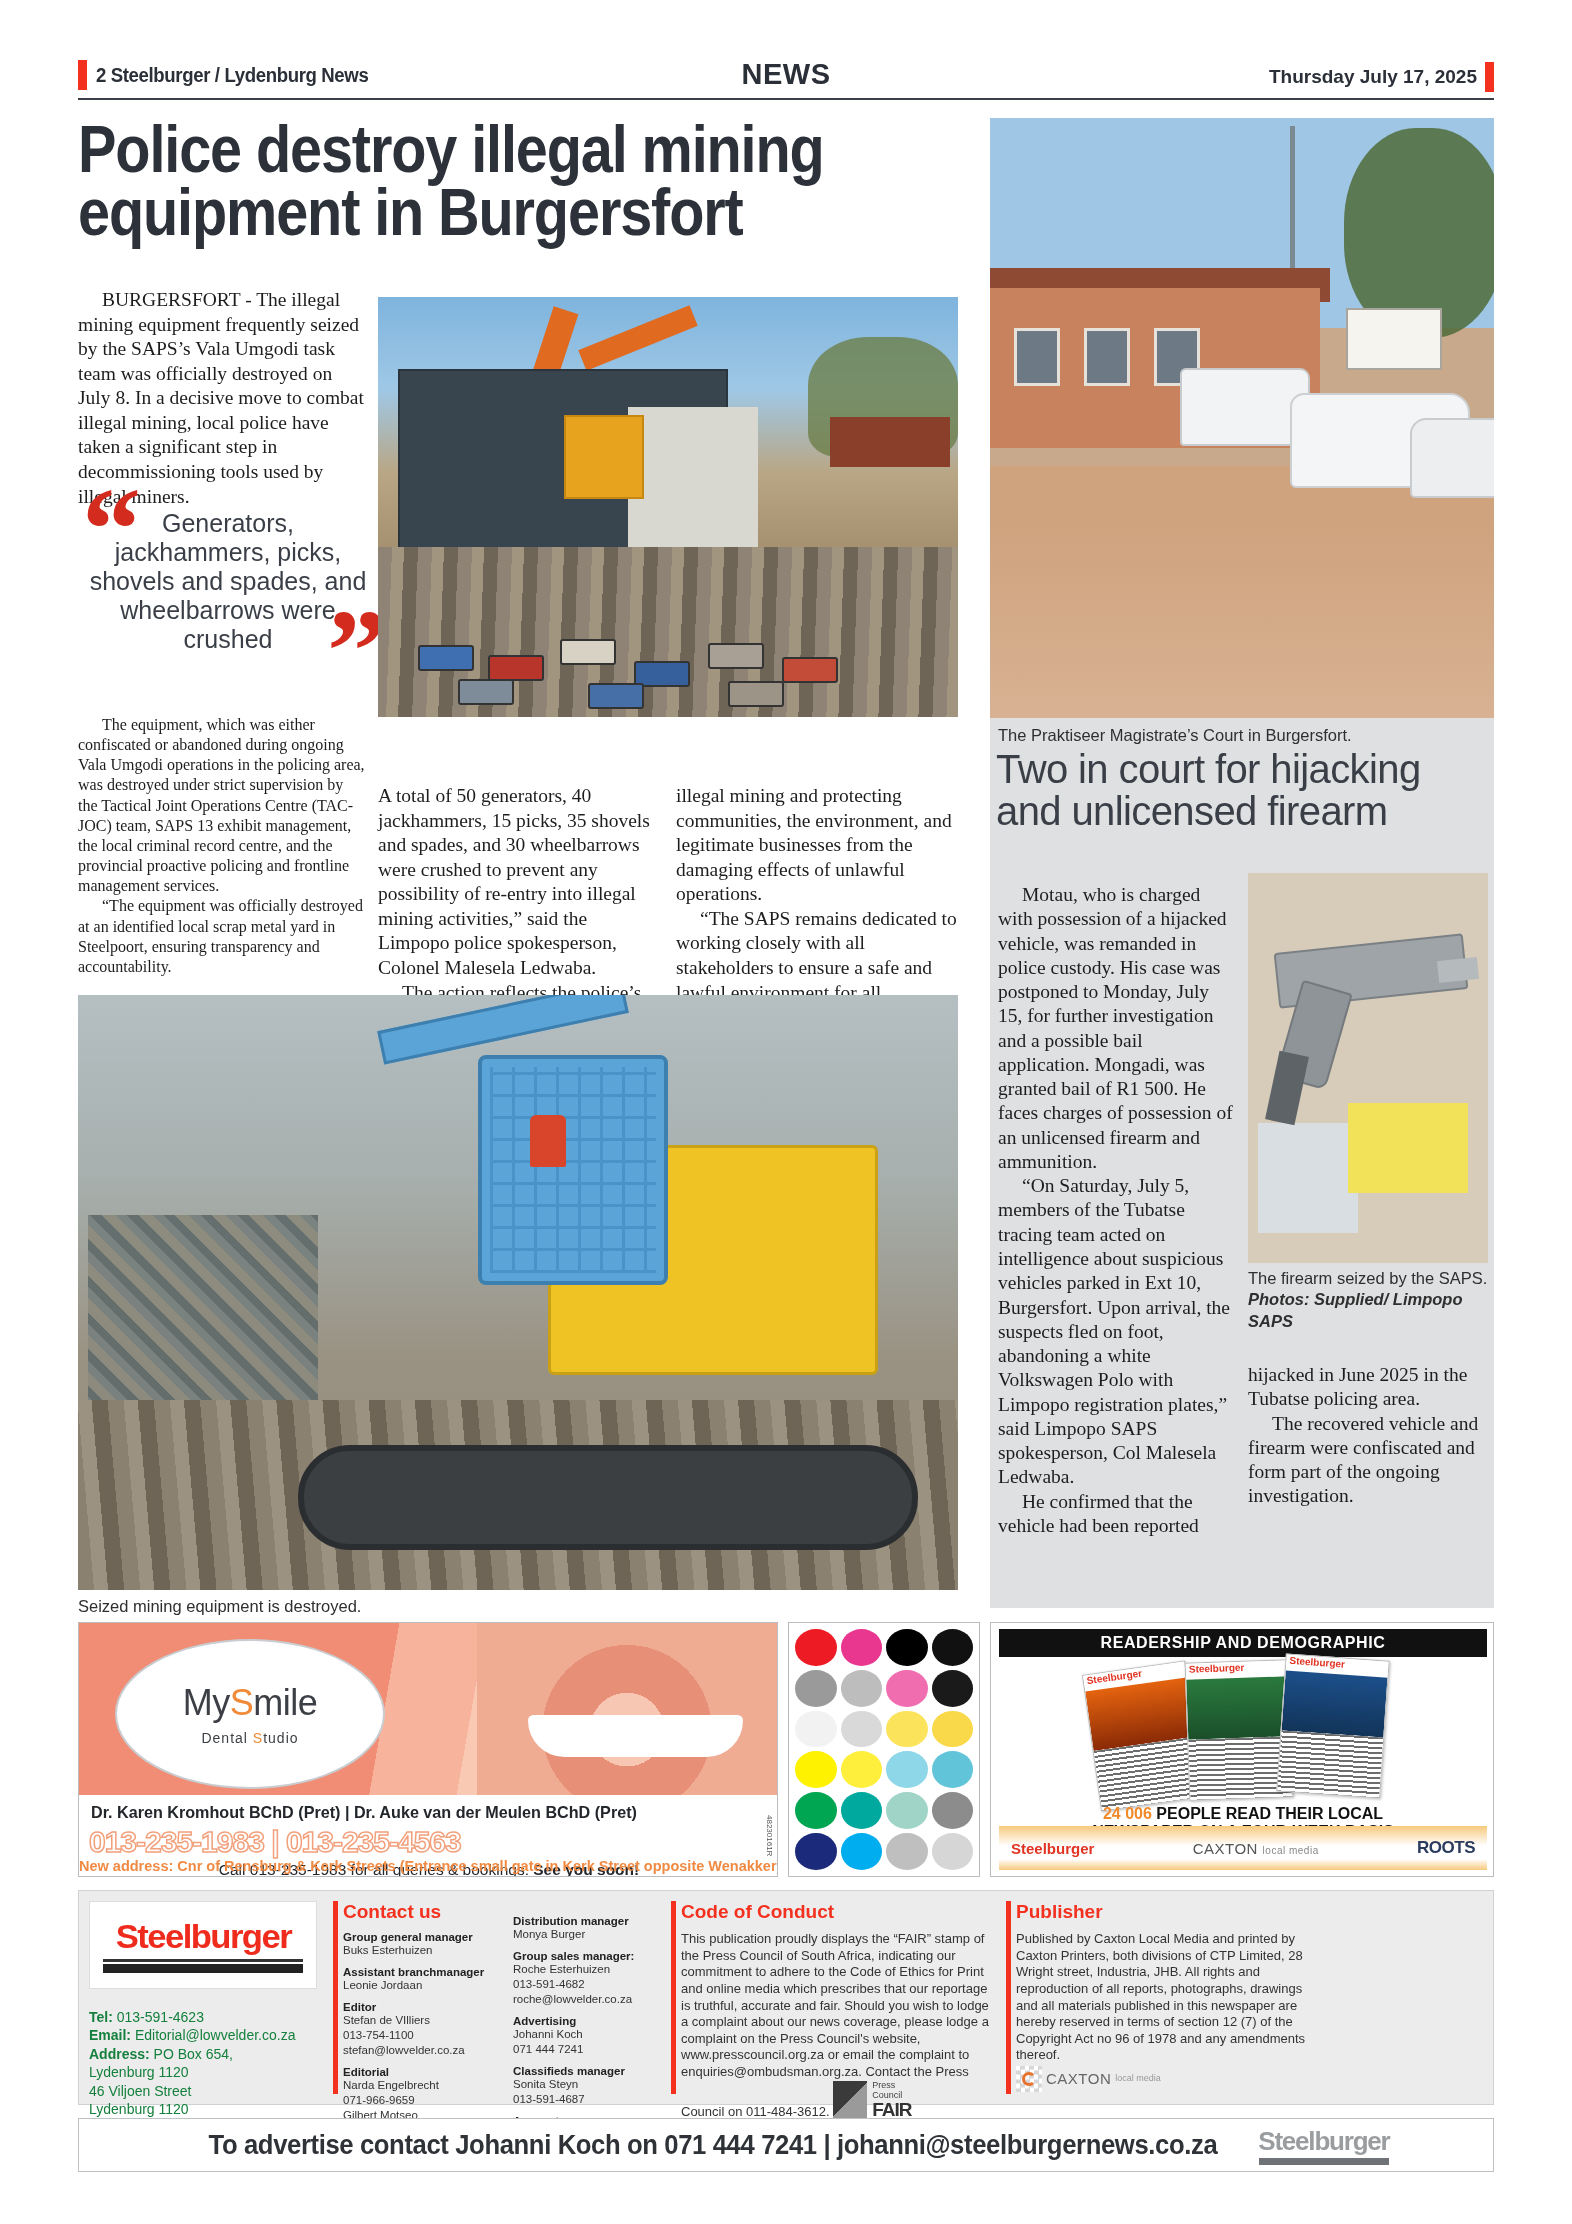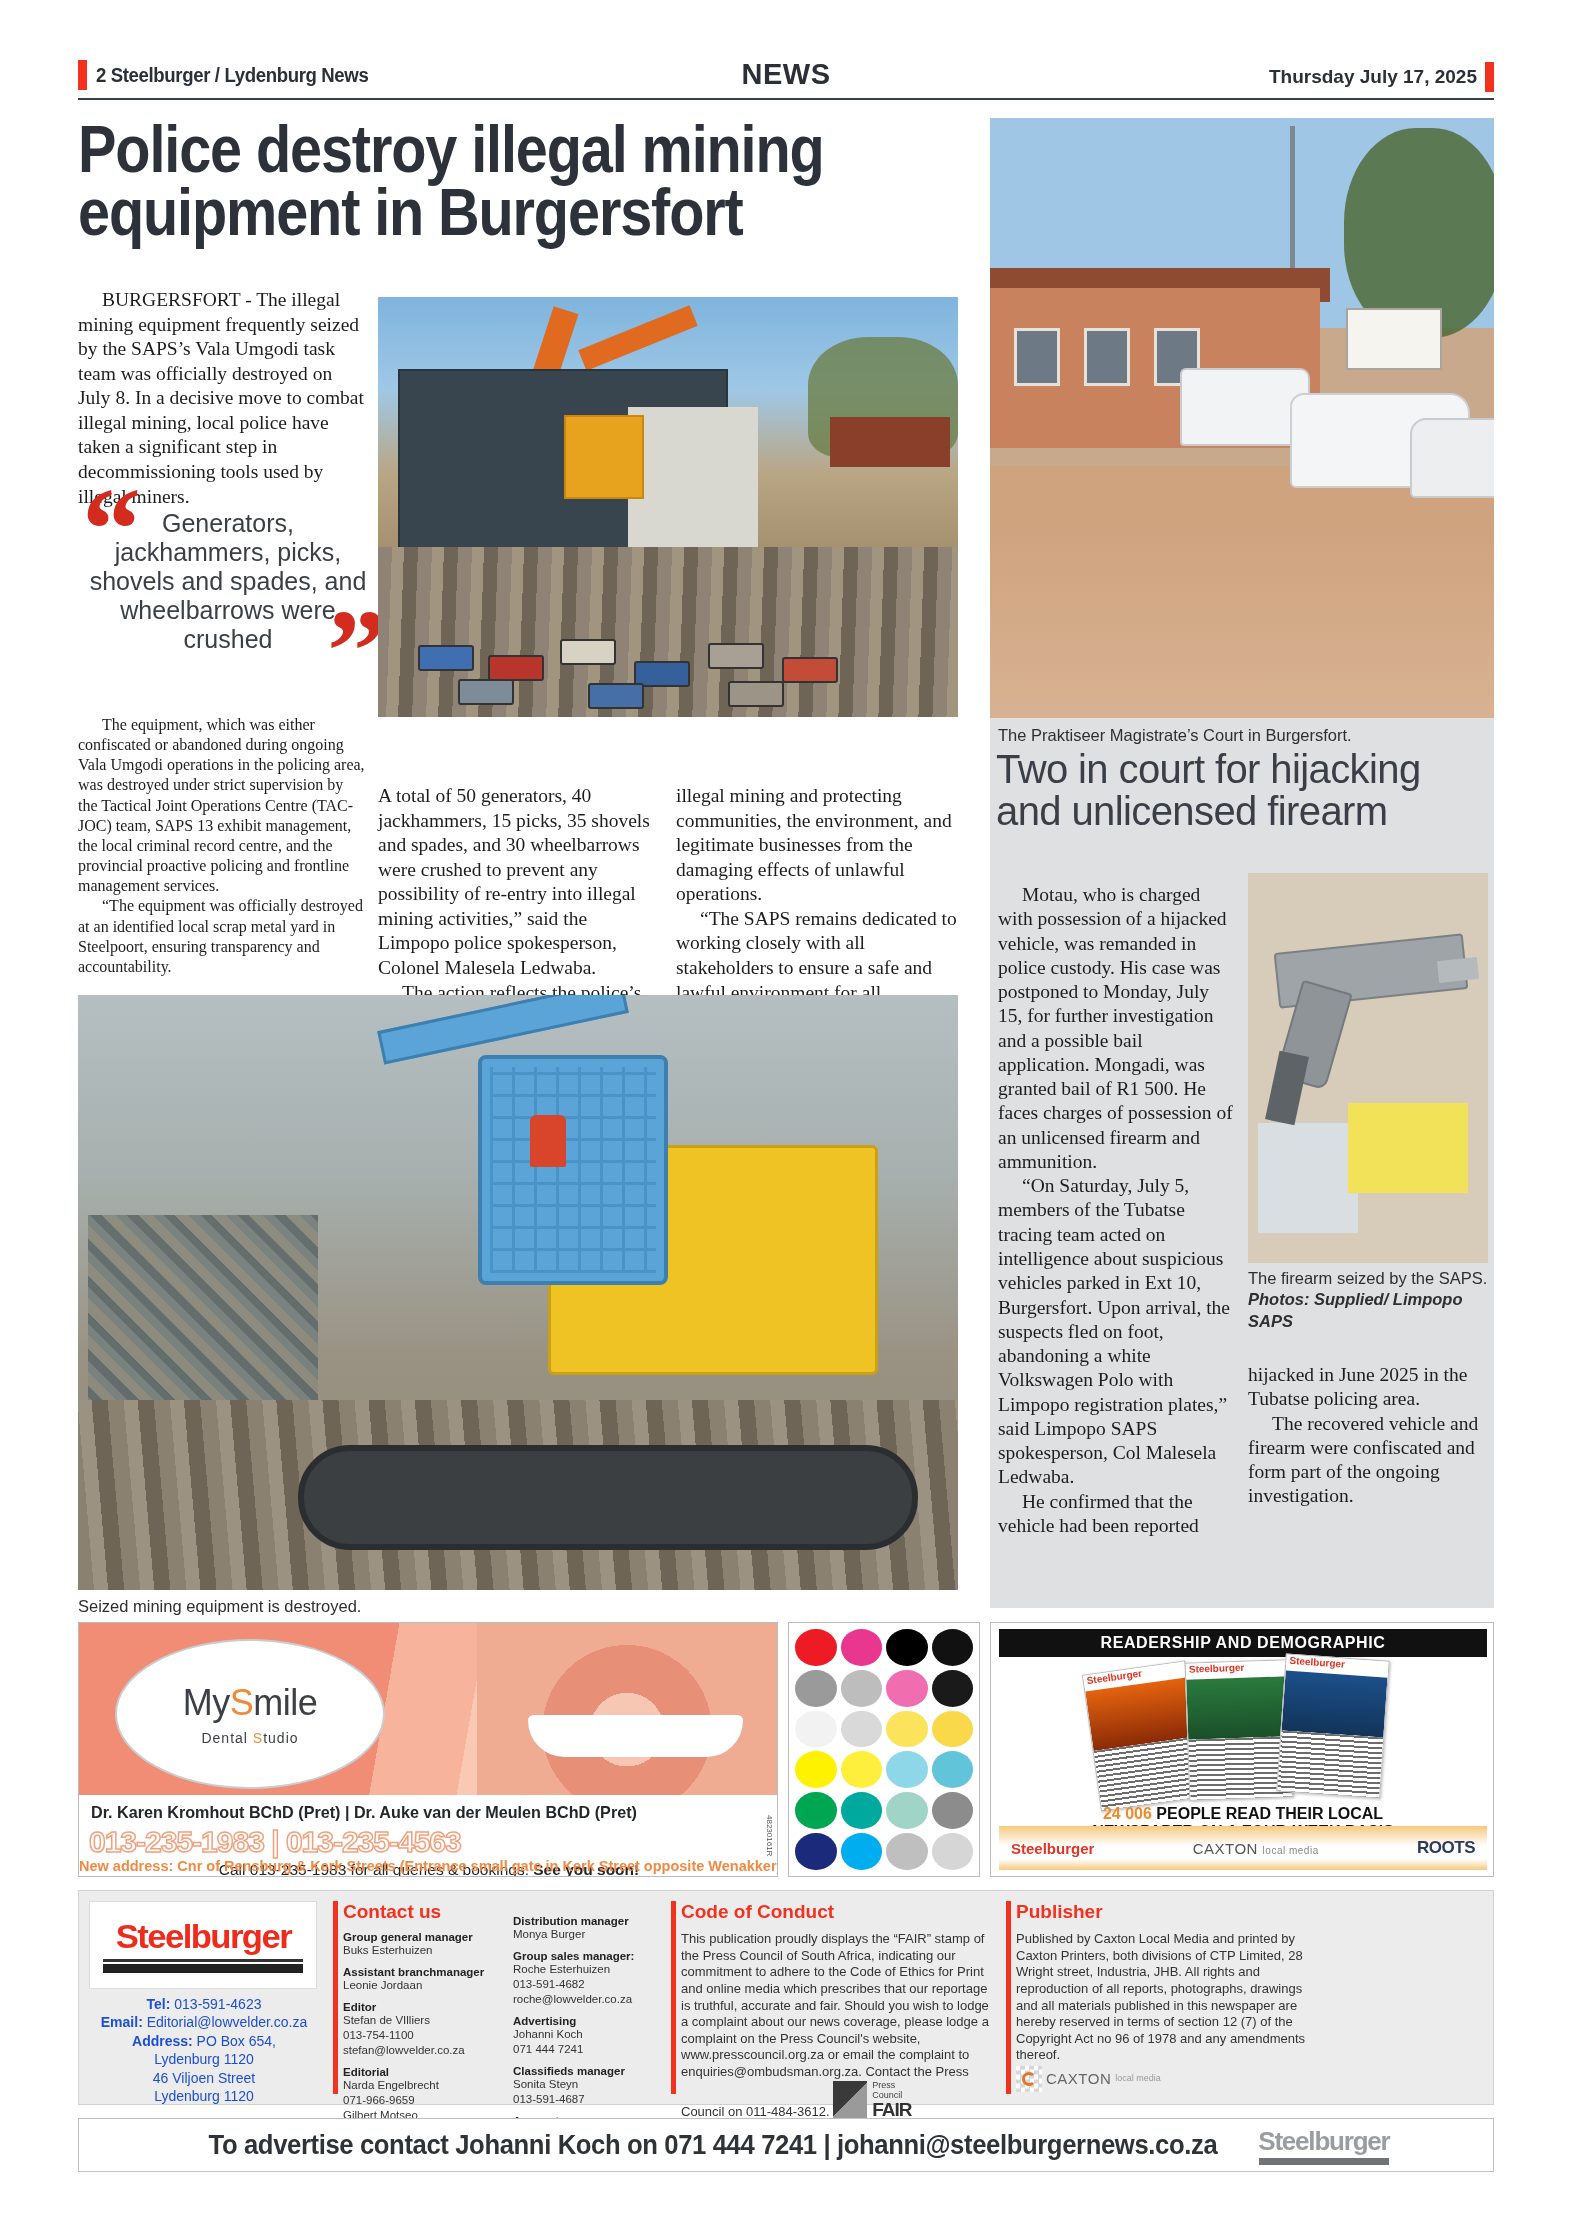--- a/index.html
+++ b/index.html
@@ -260,21 +260,21 @@
   .f-head { color:#f4311f; font-weight:bold; font-size:19px; margin-bottom:8px; }
   .f-sub { font-weight:bold; font-size:11.5px; color:#222; margin-top:8px; }
   .f-txt { font-size:11.5px; color:#333; line-height:1.3; }
   .f-logo-box { width:250px; padding:10px; }
   .f-steel-badge { width:228px; height:88px; border:1px solid #ddd; background:#fff;
       display:flex; flex-direction:column; align-items:center; justify-content:center; }
   .f-steel-badge .t { color:#ee2b1c; font-weight:bold; font-size:33px; letter-spacing:-1.5px;
       transform:scaleX(1.05); }
   .f-steel-badge .u { width:200px; height:3px; background:#333; margin-top:3px; }
   .f-steel-badge .s { width:200px; height:9px; background:#222; margin-top:2px; }
-  .f-contact { text-align:center; font-size:14px; color:#1d4ed8; line-height:1.32; margin-top:6px; }
+  .f-contact { font-size:14px; color:#15803d; line-height:1.32; margin-top:19px; }
   .f-contact b { font-weight:bold; }
   .f-body { font-size:13px; color:#333; line-height:1.28; }
   .press-badge { display:inline-flex; align-items:center; gap:5px; vertical-align:bottom; }
   .press-mark { width:34px; height:40px; background:
       linear-gradient(135deg,#3a3a3a 0 48%, #9a9a9a 48% 100%); }
   .press-fair { font-size:9px; color:#444; line-height:1.05; }
   .press-fair .big { font-size:19px; font-weight:bold; color:#333; letter-spacing:-1px;}
   .caxton-mini { display:flex; align-items:center; gap:4px; margin-top:2px; }
   .caxton-sq { width:26px; height:26px; background:
       repeating-conic-gradient(#d7d7d7 0% 25%, #fff 0% 50%) 0/9px 9px; position:relative; }

